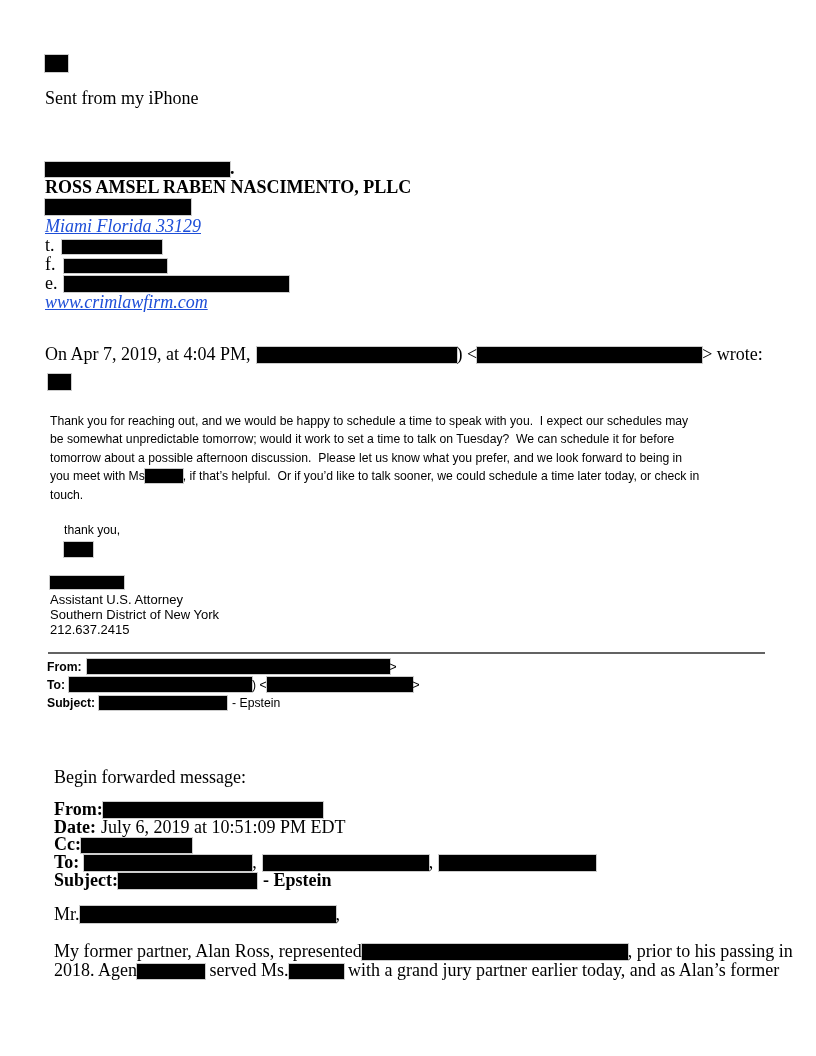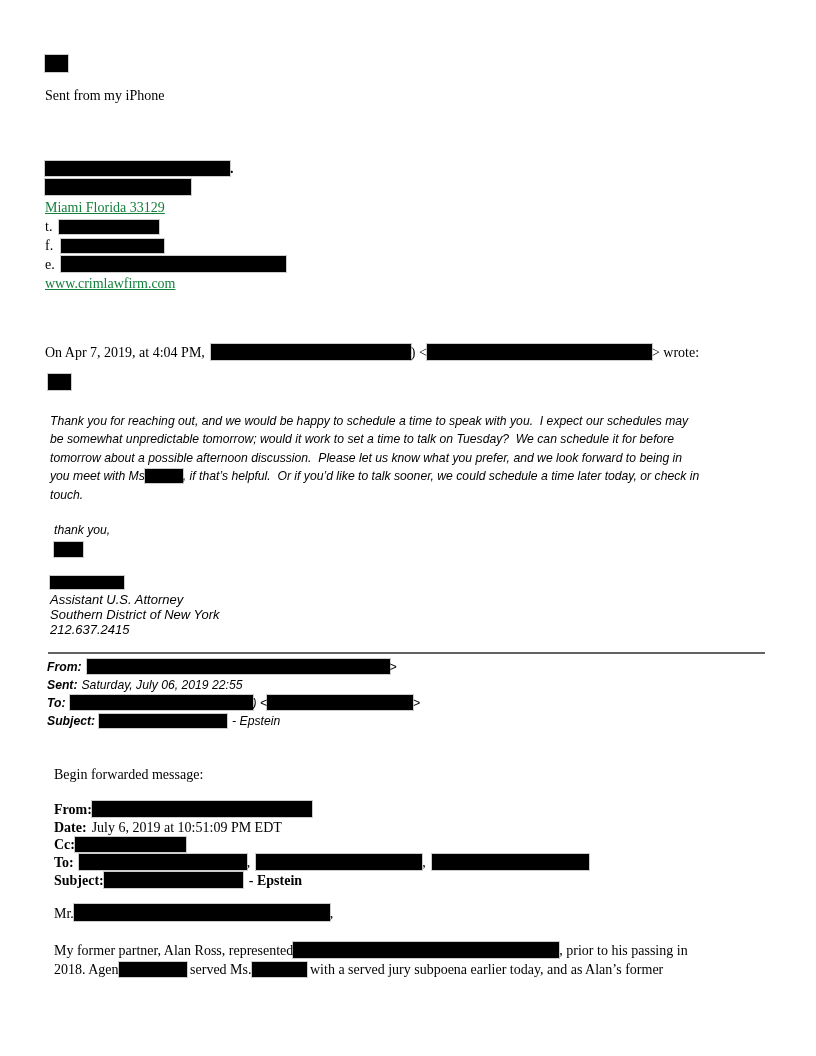--- a/index.html
+++ b/index.html
@@ -1,28 +1,28 @@
 <!DOCTYPE html>
 <html><head>
 <meta charset="utf-8">
 <style>
   html,body{margin:0;padding:0;background:#ffffff;}
   .page{position:relative;width:816px;height:1056px;background:#ffffff;overflow:hidden;
         color:#000;}
-  .serif{font-family:"Liberation Serif",serif;font-size:14px;}
-  .sans{font-family:"Liberation Sans",sans-serif;font-size:12.2px;font-style:italic;}
+  .serif{font-family:"Liberation Serif",serif;font-size:18px;}
+  .sans{font-family:"Liberation Sans",sans-serif;font-size:12.2px;}
   .sm{font-size:13px;}
   .abs{position:absolute;}
   .line{white-space:nowrap;}
   .t{white-space:pre;}
   .b{font-weight:bold;}
   .bar{display:inline-block;background:#000;vertical-align:-3px;
        box-shadow:0 0 0 1px rgba(110,110,110,.35);}
   .blockbar{display:block;background:#000;box-shadow:0 0 0 1px rgba(110,110,110,.35);}
-  .lnk{color:#15803d;text-decoration:underline;cursor:pointer;}
+  .lnk{color:#1d4ed8;text-decoration:underline;cursor:pointer;font-style:italic;}
   .rule{border:none;border-top:2px solid #636363;margin:0;}
   .lh19 .line{line-height:19px;}
   .lh18 .line{line-height:18.4px;}
   .lh18h .line{line-height:18px;}
   .lh17 .line{line-height:17.7px;}
   .lh15 .line{line-height:15.2px;}
   .lh186 .line{line-height:18.6px;}
 </style>
 </head>
 <body>
@@ -30,20 +30,21 @@
 <div class="page">
 
   <span class="blockbar abs" style="left:45px;top:55px;width:23px;height:17px;"></span>
 
   <div class="abs serif line" style="left:45px;top:88px;">
     <span class="t">Sent from my iPhone</span>
   </div>
 
   <div class="abs serif lh19" style="left:45px;top:159px;">
     <div class="line"><span class="bar" style="width:185px;height:15px;"></span><span class="t b">.</span></div>
+    <div class="line b"><span class="t">ROSS AMSEL RABEN NASCIMENTO, PLLC</span></div>
     <div class="line" style="height:20px;"><span class="bar" style="width:146px;height:16px;"></span></div>
     <div class="line"><a class="lnk">Miami Florida 33129</a></div>
     <div class="line"><span class="t">t.</span><span class="bar" style="width:100px;height:14px;margin-left:7px;"></span></div>
     <div class="line"><span class="t">f.</span><span class="bar" style="width:103px;height:14px;margin-left:8px;"></span></div>
     <div class="line"><span class="t">e.</span><span class="bar" style="width:225px;height:16px;margin-left:6px;"></span></div>
     <div class="line"><a class="lnk">www.crimlawfirm.com</a></div>
   </div>
 
   <div class="abs serif line" style="left:45px;top:344px;">
     <span class="t">On Apr 7, 2019, at 4:04 PM,</span><span class="bar" style="width:200px;height:16px;margin-left:6px;"></span><span class="t">) &lt;</span><span class="bar" style="width:225px;height:16px;"></span><span class="t">&gt; wrote:</span>
@@ -52,37 +53,36 @@
   <span class="blockbar abs" style="left:48px;top:374px;width:23px;height:16px;"></span>
 
   <div class="abs sans lh18" style="left:50px;top:412px;">
     <div class="line"><span class="t">Thank you for reaching out, and we would be happy to schedule a time to speak with you.  I expect our schedules may</span></div>
     <div class="line"><span class="t">be somewhat unpredictable tomorrow; would it work to set a time to talk on Tuesday?  We can schedule it for before</span></div>
     <div class="line"><span class="t">tomorrow about a possible afternoon discussion.  Please let us know what you prefer, and we look forward to being in</span></div>
     <div class="line"><span class="t">you meet with Ms</span><span class="bar" style="width:38px;height:14px;"></span><span class="t">, if that’s helpful.  Or if you’d like to talk sooner, we could schedule a time later today, or check in</span></div>
     <div class="line"><span class="t">touch.</span></div>
   </div>
 
-  <div class="abs sans lh18" style="left:54px;top:521px;">
+  <div class="abs sans lh18" style="left:64px;top:521px;">
     <div class="line"><span class="t">thank you,</span></div>
     <span class="blockbar" style="width:29px;height:15px;margin-top:3px;"></span>
   </div>
 
   <div class="abs sans sm lh15" style="left:50px;top:576px;">
     <span class="blockbar" style="width:74px;height:13px;margin-bottom:3px;"></span>
     <div class="line"><span class="t">Assistant U.S. Attorney</span></div>
     <div class="line"><span class="t">Southern District of New York</span></div>
     <div class="line"><span class="t">212.637.2415</span></div>
   </div>
 
   <hr class="rule abs" style="left:48px;top:652px;width:717px;">
 
   <div class="abs sans lh18h" style="left:47px;top:658px;">
     <div class="line"><span class="t b">From:</span><span class="bar" style="width:303px;height:15px;margin-left:5px;"></span><span class="t">&gt;</span></div>
-    <div class="line"><span class="t b">Sent:</span><span class="t" style="margin-left:4px;">Saturday, July 06, 2019 22:55</span></div>
     <div class="line"><span class="t b">To:</span><span class="bar" style="width:183px;height:15px;margin-left:4px;"></span><span class="t">) &lt;</span><span class="bar" style="width:146px;height:15px;"></span><span class="t">&gt;</span></div>
     <div class="line"><span class="t b">Subject:</span><span class="bar" style="width:128px;height:14px;margin-left:4px;"></span><span class="t" style="margin-left:5px;">- Epstein</span></div>
   </div>
 
   <div class="abs serif line" style="left:54px;top:767px;">
     <span class="t">Begin forwarded message:</span>
   </div>
 
   <div class="abs serif lh17" style="left:54px;top:801px;">
     <div class="line"><span class="t b">From:</span><span class="bar" style="width:220px;height:16px;"></span></div>
@@ -91,16 +91,16 @@
     <div class="line"><span class="t b">To:</span><span class="bar" style="width:168px;height:16px;margin-left:5px;"></span><span class="t">,</span><span class="bar" style="width:166px;height:16px;margin-left:6px;"></span><span class="t">,</span><span class="bar" style="width:157px;height:16px;margin-left:6px;"></span></div>
     <div class="line"><span class="t b">Subject:</span><span class="bar" style="width:139px;height:16px;"></span><span class="t b" style="margin-left:6px;">- Epstein</span></div>
   </div>
 
   <div class="abs serif line" style="left:54px;top:904px;text-align:center;">
     <span class="t">Mr.</span><span class="bar" style="width:256px;height:17px;"></span><span class="t">,</span>
   </div>
 
   <div class="abs serif lh186" style="left:54px;top:942px;">
     <div class="line"><span class="t">My former partner, Alan Ross, represented</span><span class="bar" style="width:266px;height:16px;"></span><span class="t">, prior to his passing in</span></div>
-    <div class="line"><span class="t">2018. Agen</span><span class="bar" style="width:68px;height:15px;"></span><span class="t"> served Ms.</span><span class="bar" style="width:55px;height:15px;"></span><span class="t"> with a served jury subpoena earlier today, and as Alan’s former</span></div>
+    <div class="line"><span class="t">2018. Agen</span><span class="bar" style="width:68px;height:15px;"></span><span class="t"> served Ms.</span><span class="bar" style="width:55px;height:15px;"></span><span class="t"> with a grand jury partner earlier today, and as Alan’s former</span></div>
   </div>
 
 </div>
 
 </body></html>

